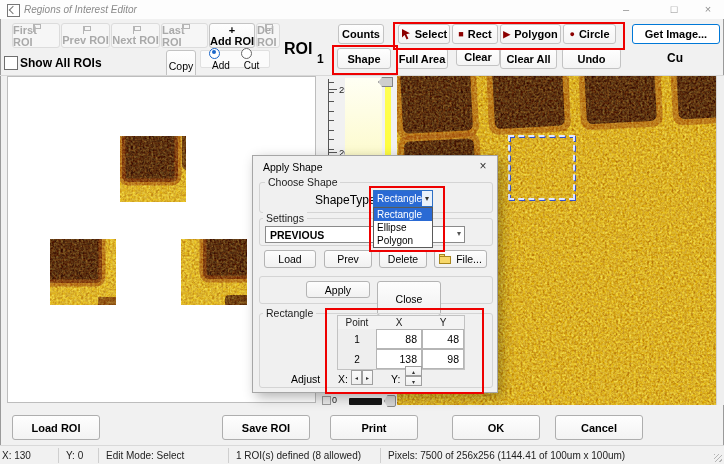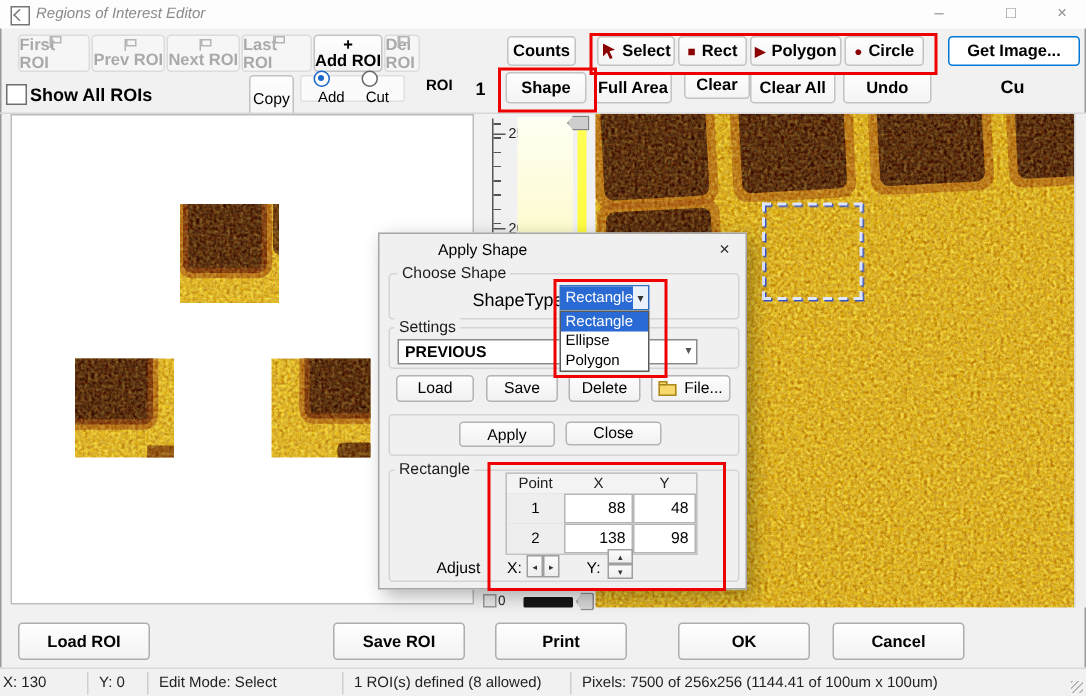--- a/index.html
+++ b/index.html
@@ -55,21 +55,21 @@
   .cbarblack{position:absolute;left:33px;top:322px;width:33px;height:7px;background:#161616;border-radius:1px;}
   .chandle2{position:absolute;left:68px;top:319px;width:12px;height:12px;background:#d6d6d6;border:1px solid #8a8a8a;
             border-radius:2px;clip-path:polygon(0 50%,30% 0,100% 0,100% 100%,30% 100%);box-sizing:border-box;}
   .mapimg{position:absolute;left:397px;top:76px;width:319px;height:329px;}
   .rstrip{position:absolute;left:716px;top:76px;width:8px;height:329px;background:#efefef;border-left:1px solid #d5d5d5;box-sizing:border-box;}
   .roidash{position:absolute;left:111px;top:59px;width:67px;height:65px;border:2px dashed #dfe6ff;
            filter:drop-shadow(1px 1px 0 #3752c8);box-sizing:border-box;}
   
   .dialog{position:absolute;left:252px;top:155px;width:246px;height:238px;background:#f0f0f0;
           border:1px solid #a6a6a6;box-shadow:4px 4px 12px rgba(0,0,0,.30);z-index:10;box-sizing:border-box;}
-  .dlgtitle{position:absolute;left:10px;top:5px;font-size:10.5px;margin-left:29px;}
+  .dlgtitle{position:absolute;left:10px;top:5px;font-size:10.5px;}
   .dlgclose{position:absolute;right:6px;top:3px;width:16px;height:14px;text-align:center;font-size:12px;color:#333;line-height:14px;}
   .group{position:absolute;border:1px solid #d4d4d4;border-radius:3px;box-sizing:border-box;}
   .glabel{position:absolute;font-size:10.5px;color:#1c1c1c;background:#f0f0f0;padding:0 3px;}
   .dbtn{position:absolute;display:flex;align-items:center;justify-content:center;gap:4px;
         background:linear-gradient(#fdfdfd,#f1f1f1);border:1px solid #b4b4b4;border-radius:3px;
         font-size:10.5px;box-sizing:border-box;}
   .combo-sel{position:absolute;left:120px;top:34px;width:60px;height:17px;border:1px solid #2e6fc4;background:#fff;
              display:flex;box-sizing:border-box;z-index:4;}
   .combo-sel .txt{flex:1;background:#2a6ad4;color:#fff;font-size:10px;padding:2px 0 0 3px;}
   .combo-sel .arr{width:13px;background:#e9f1fb;color:#333;font-size:8px;text-align:center;line-height:15px;}
@@ -182,21 +182,21 @@
 
   <span class="checkbox" style="left:4px;top:56px"></span>
   <span class="abs bold" style="left:20px;top:56px;font-size:12px">Show All ROIs</span>
   <div class="btn plain" style="left:166px;top:50px;width:30px;height:32px">
     <span>Copy</span>
   </div>
   <div class="radiopanel" style="left:200px;top:50px;width:70px;height:18px">
     <span><span class="radio sel"></span><span class="rlabel">Add</span></span>
     <span><span class="radio"></span><span class="rlabel">Cut</span></span>
   </div>
-  <span class="abs bold" style="left:284px;top:52px;font-size:10px">ROI</span>
+  <span class="abs bold" style="left:284px;top:40px;font-size:16px">ROI</span>
   <span class="abs bold" style="left:317px;top:52px;font-size:12px">1</span>
   <div class="btn" style="left:337px;top:48px;width:54px;height:21px">
     <span>Shape</span>
   </div>
   <div class="btn" style="left:396px;top:48px;width:52px;height:21px">
     <span>Full Area</span>
   </div>
   <div class="btn" style="left:456px;top:48px;width:44px;height:18px">
     <span>Clear</span>
   </div>
@@ -307,35 +307,35 @@
     <span class="glabel" style="left:10px;top:56px">Settings</span>
     <div class="combo2">
       <span class="txt">PREVIOUS</span>
       <span class="arr">▾</span>
     </div>
 
     <div class="dbtn" style="left:11px;top:94px;width:52px;height:18px">
       <span>Load</span>
     </div>
     <div class="dbtn" style="left:71px;top:94px;width:48px;height:18px">
-      <span>Save</span>
+      <span>Prev</span>
     </div>
     <div class="dbtn" style="left:126px;top:94px;width:48px;height:18px">
       <span>Delete</span>
     </div>
     <div class="dbtn" style="left:181px;top:94px;width:53px;height:18px">
       <span class="folder"></span>
       <span>File...</span>
     </div>
 
     <div class="group" style="left:6px;top:120px;width:234px;height:28px"></div>
     <div class="dbtn" style="left:53px;top:125px;width:64px;height:17px">
       <span>Apply</span>
     </div>
-    <div class="dbtn" style="left:124px;top:125px;width:64px;height:16px">
+    <div class="dbtn" style="left:124px;top:125px;width:64px;height:35px">
       <span>Close</span>
     </div>
 
     <div class="group" style="left:6px;top:157px;width:234px;height:75px"></div>
     <span class="glabel" style="left:10px;top:151px">Rectangle</span>
 
     <div class="ptable">
       <div class="th">Point</div>
       <div class="th">X</div>
       <div class="th">Y</div>

